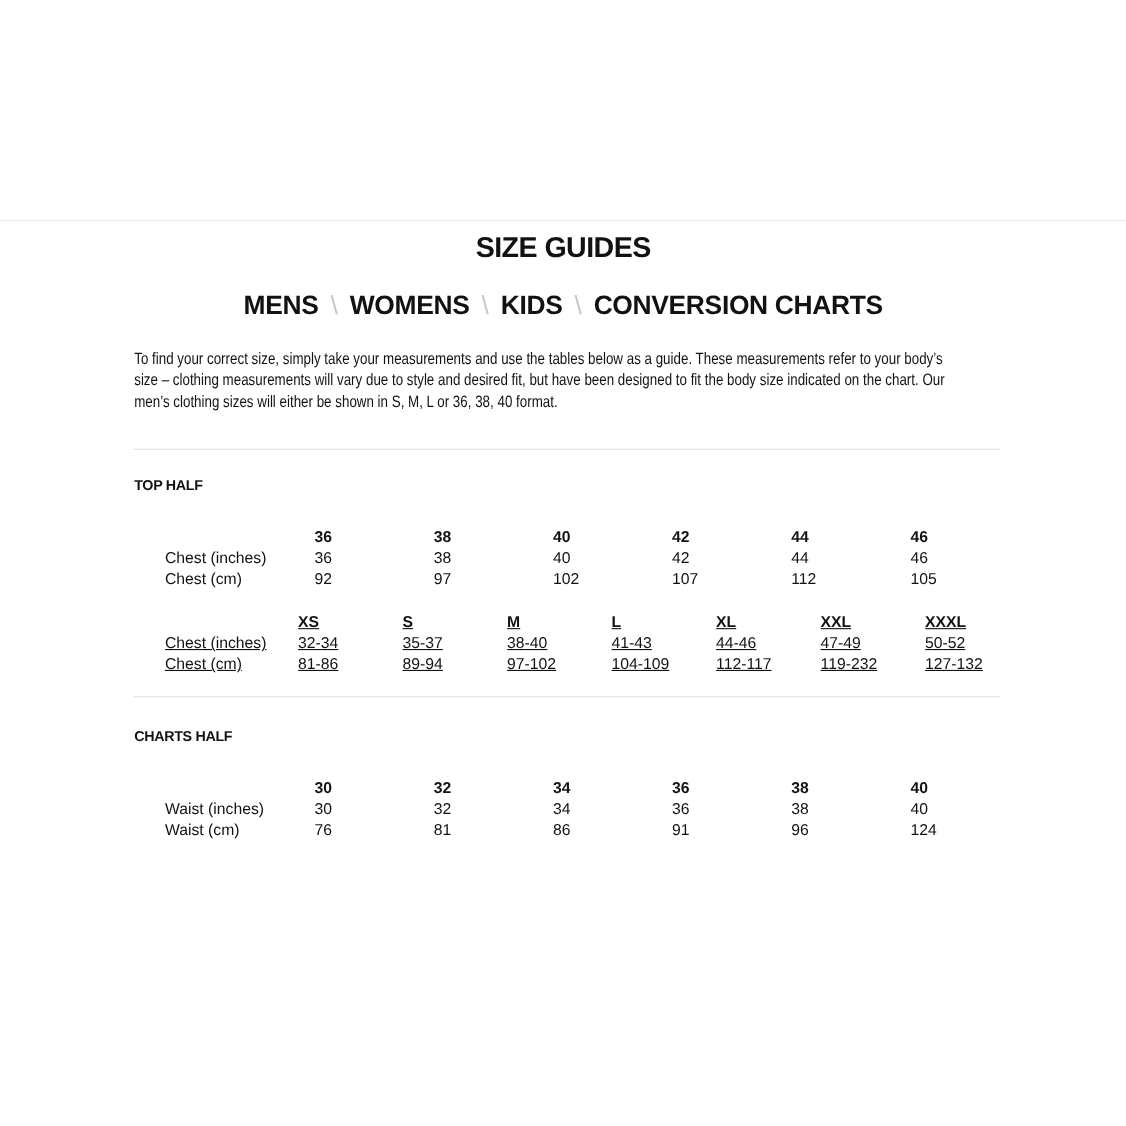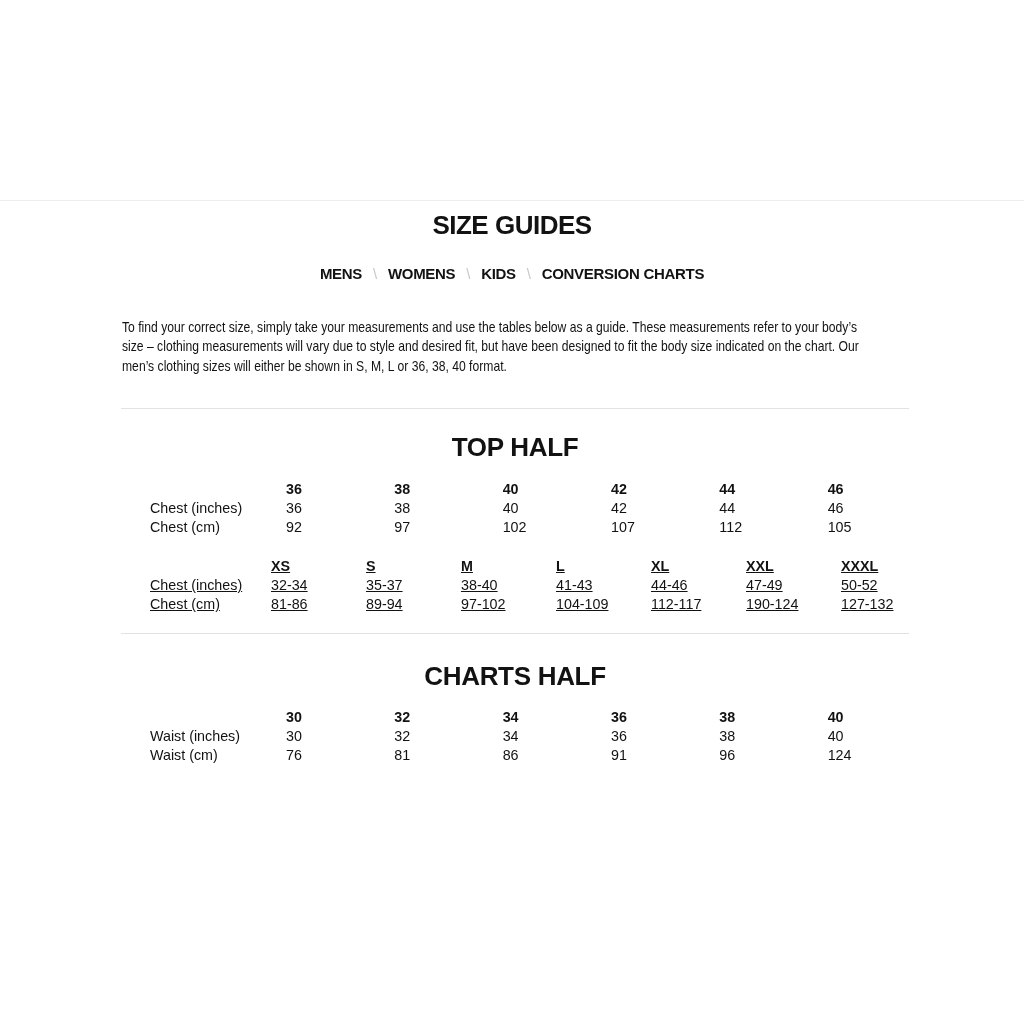--- a/index.html
+++ b/index.html
@@ -19,39 +19,39 @@
   .top-rule{position:absolute;top:200px;left:0;width:1024px;height:1px;background:var(--rule-top);}
 
   .page-title{
     position:absolute;top:212px;left:0;width:1024px;margin:0;
     text-align:center;font-size:26px;line-height:1;font-weight:700;letter-spacing:-0.5px;
   }
 
   .size-nav{
     position:absolute;top:266px;left:0;width:1024px;
     display:flex;justify-content:center;align-items:center;gap:11px;
-    font-size:15px;line-height:1;font-weight:700;letter-spacing:-0.3px;
+    font-size:24px;line-height:1;font-weight:700;letter-spacing:-0.3px;
   }
   .size-nav a{color:var(--text);text-decoration:none;cursor:pointer;}
   .nav-sep{color:var(--nav-sep);font-weight:400;}
 
   .intro{
     position:absolute;top:317px;left:122px;width:970px;
     font-size:15px;line-height:19.3px;
     transform:scaleX(0.81);transform-origin:0 0;
   }
   .intro-line{white-space:nowrap;}
 
   .divider{position:absolute;left:121px;width:788px;height:1px;background:var(--divider);}
   .divider-1{top:408px;}
   .divider-2{top:633px;}
 
   .section-heading{
     position:absolute;left:122px;width:786px;margin:0;
-    text-align:center;font-size:26px;line-height:1;font-weight:700;letter-spacing:-0.3px;
+    font-size:13px;line-height:1;font-weight:700;letter-spacing:-0.3px;
   }
   .heading-top{top:434px;}
   .heading-bottom{top:663px;}
 
   .size-table{
     position:absolute;left:122px;width:786px;
     display:grid;font-size:14.3px;line-height:19.2px;margin-left:28px;
   }
   .table-1{top:480px;}
   .table-2{top:557px;text-decoration:underline;}
@@ -127,21 +127,21 @@
       <div class="value-cell">41-43</div>
       <div class="value-cell">44-46</div>
       <div class="value-cell">47-49</div>
       <div class="value-cell">50-52</div>
       <div class="row-label">Chest (cm)</div>
       <div class="value-cell">81-86</div>
       <div class="value-cell">89-94</div>
       <div class="value-cell">97-102</div>
       <div class="value-cell">104-109</div>
       <div class="value-cell">112-117</div>
-      <div class="value-cell">190-124</div>
+      <div class="value-cell">119-232</div>
       <div class="value-cell">127-132</div>
     </div>
 
   <div class="divider divider-2"></div>
 
   <h2 class="section-heading heading-bottom">CHARTS HALF</h2>
 
   <div class="size-table table-3" style="grid-template-columns: 136px repeat(6, 1fr);">
       <div class="corner-cell"></div>
       <div class="col-header">30</div>

